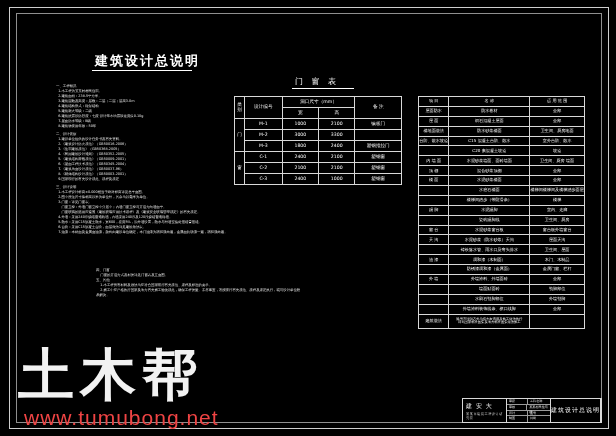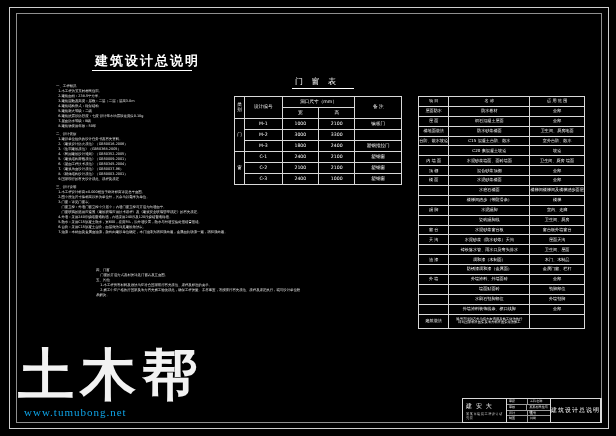--- a/index.html
+++ b/index.html
@@ -58,21 +58,21 @@
   .tb-mid-rows{position:absolute;left:0;top:0;width:100%;height:100%;}
   .tb-mid-row{height:5.75px;border-bottom:1px solid #9a9a9a;box-sizing:border-box;display:flex;}
   .tb-mid-row:last-child{border-bottom:none;}
   .tb-mid-row span{font-size:3.1px;display:block;padding-left:2px;line-height:5.6px;color:#eee;}
   .tb-mid-row .k{width:18px;border-right:1px solid #9a9a9a;}
   .tb-sheetname{position:absolute;left:0;top:0;width:100%;height:100%;display:flex;align-items:center;justify-content:center;font-size:6px;letter-spacing:1px;}
 
   
   .wm{position:absolute;left:10px;top:340px;width:215px;height:90px;}
   .wm-logo{position:absolute;left:8px;top:4px;font-size:56px;font-weight:bold;color:#f2f2f2;letter-spacing:6px;line-height:62px;font-family:"DejaVu Sans","Liberation Sans",sans-serif;}
-  .wm-url{position:absolute;left:14px;top:66px;font-size:11px;color:#0ea5e9;letter-spacing:1px;font-family:Liberation Serif, serif;}
+  .wm-url{position:absolute;left:14px;top:66px;font-size:21px;color:#ef4444;letter-spacing:1px;font-family:Liberation Sans, sans-serif;}
 </style>
 </head>
 <body>
 
 <div id="sheet">
 
   <div class="frame-outer"></div>
   <div class="frame-inner"></div>
 
   <div class="main-title">建筑设计总说明</div>

